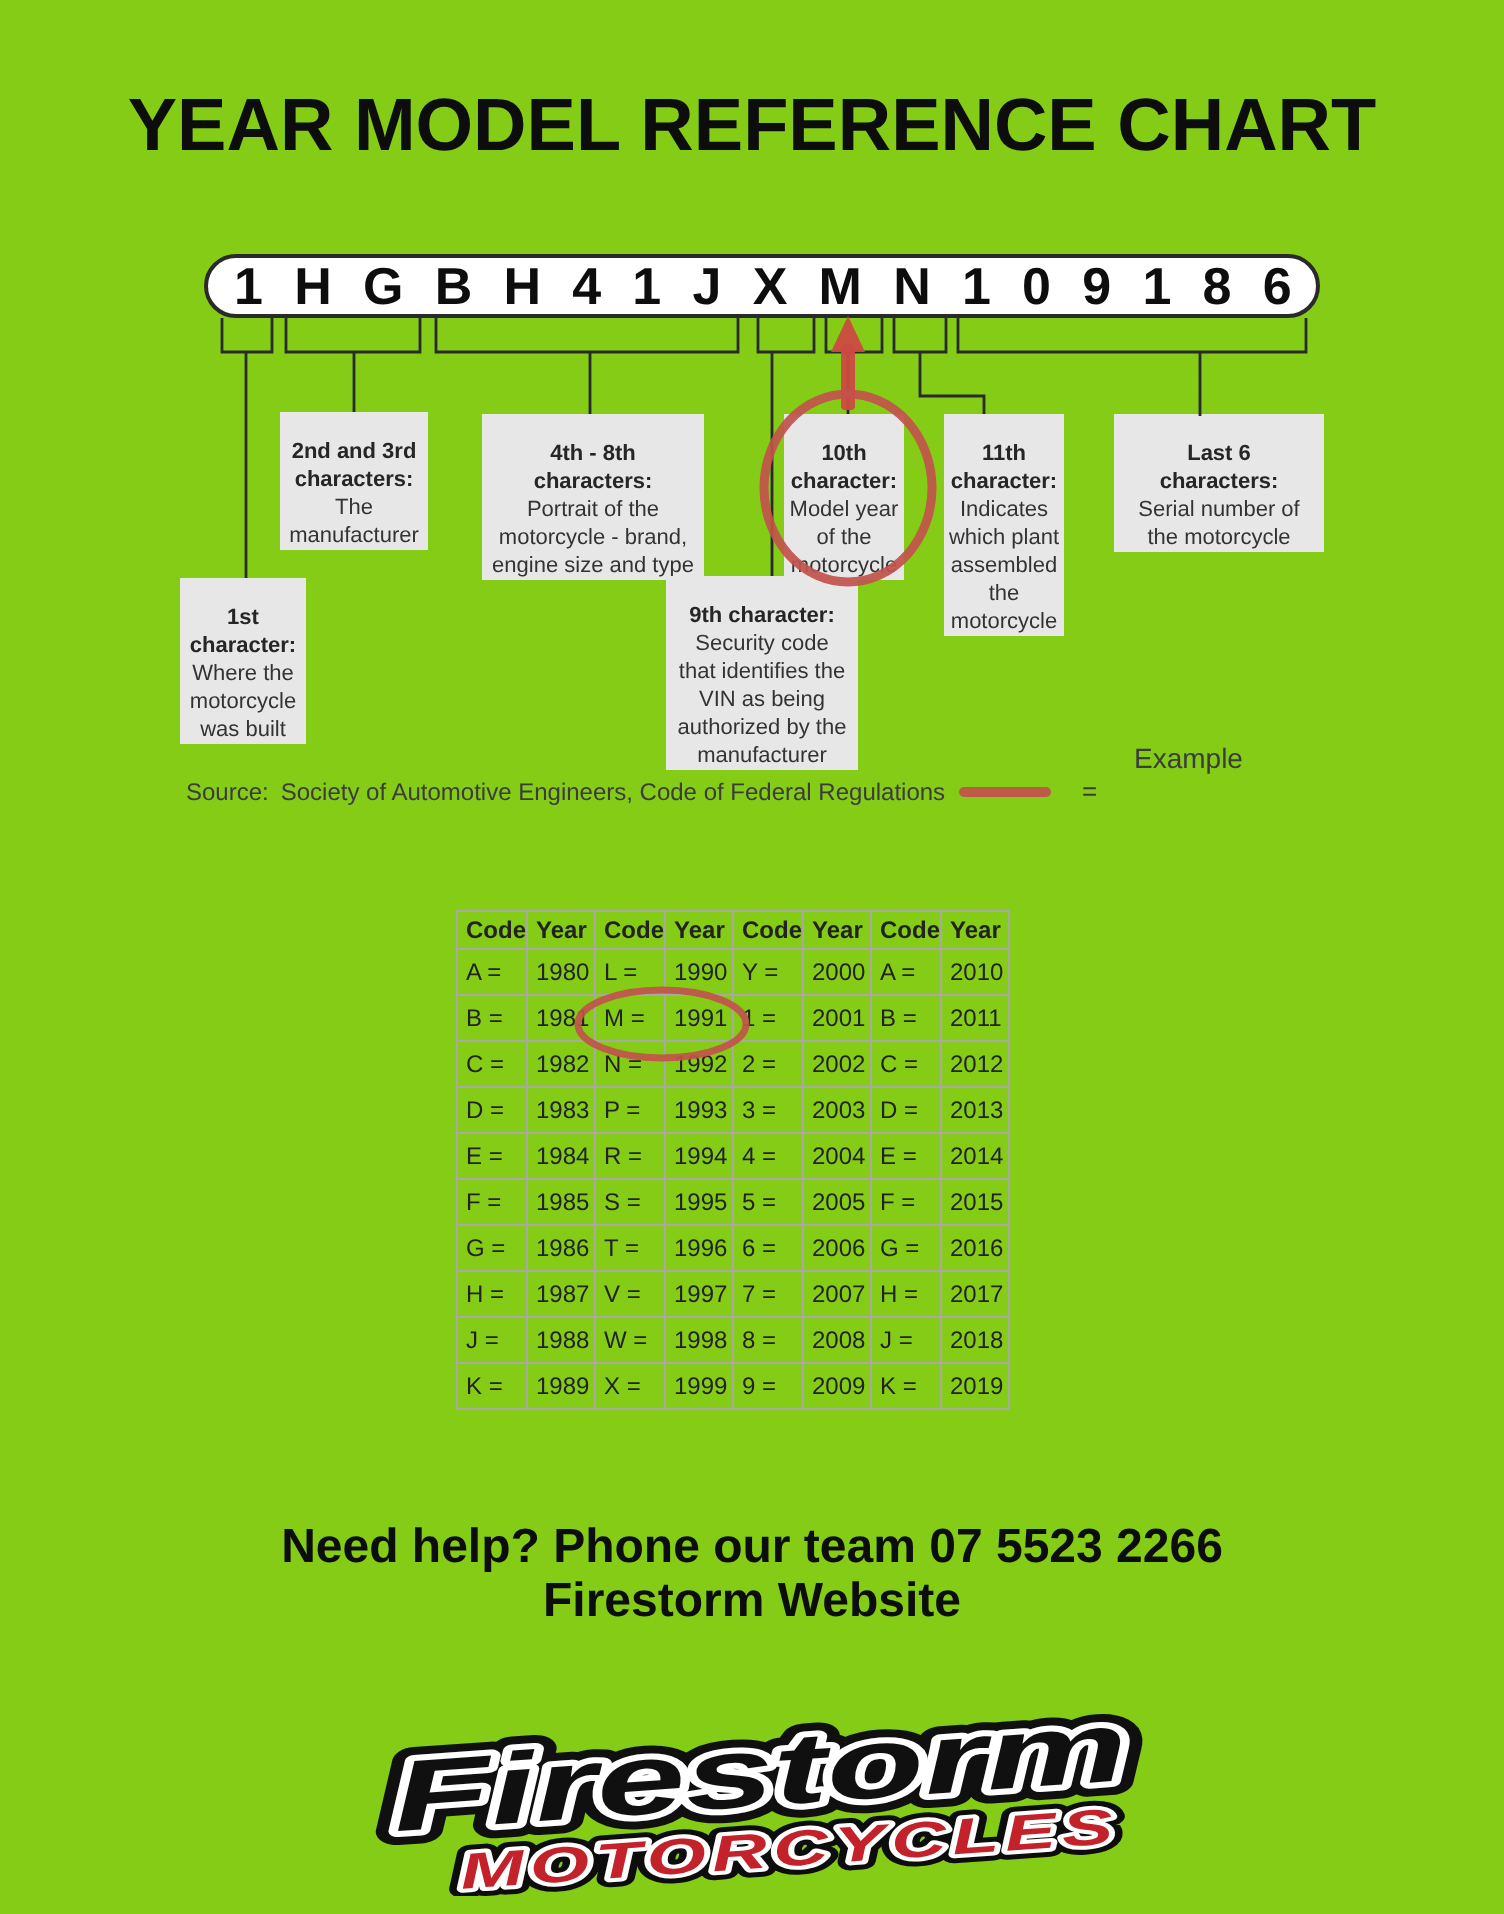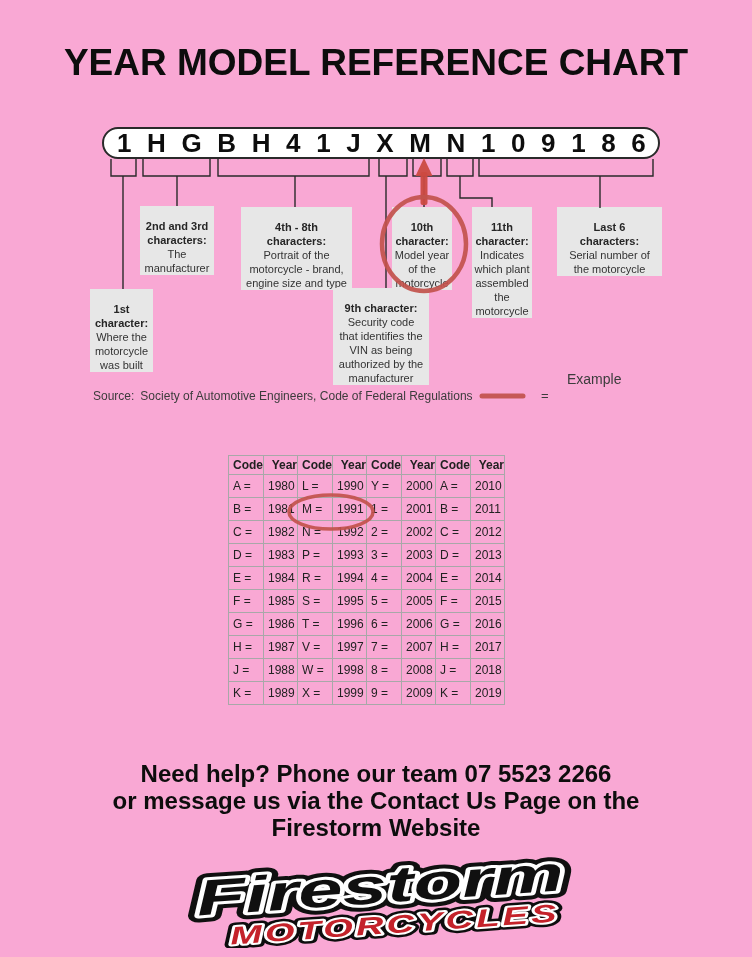--- a/index.html
+++ b/index.html
@@ -6,21 +6,21 @@
     --accent:#c2524c;
     --arrow:#cb4a41;
     --logo-red:#c4222a;
     --box-bg:#e7e7e7;
     --ink:#1a1a1a;
     --soft-ink:#333333;
     --grid:#a8a8a8;
   }
   *{margin:0;padding:0;box-sizing:border-box;}
   body{background:#ffffff;font-family:"Liberation Sans",sans-serif;}
-  .page{position:relative;width:752px;height:957px;background:#f9a8d4;overflow:hidden;}
+  .page{position:relative;width:752px;height:957px;background:#84cc16;overflow:hidden;}
 
   .title{position:absolute;left:0;top:42px;width:752px;text-align:center;
     font-size:37px;font-weight:bold;color:#0d0d0d;letter-spacing:0px;}
 
   .vin-box{position:absolute;left:102px;top:127px;width:558px;height:32px;
     border:2px solid #2a2a2a;border-radius:16px;display:flex;align-items:center;
     justify-content:space-between;padding:0 12px 0 13px;background:#fff;}
   .vin-box span{font-size:26px;font-weight:bold;color:#0d0d0d;line-height:1;}
 
   .overlay{position:absolute;left:0;top:0;width:752px;height:957px;pointer-events:none;z-index:10;}
@@ -38,21 +38,21 @@
 
   .source-row{position:absolute;left:93px;top:389px;font-size:12px;color:#3c3c3c;}
   .source-row b{font-weight:normal;margin-right:6px;}
   .legend-eq{position:absolute;left:541px;top:388px;font-size:13px;color:#3c3c3c;}
   .legend-label{position:absolute;left:567px;top:371px;font-size:14px;color:#3c3c3c;}
 
   table.year-table{position:absolute;left:228px;top:455px;border-collapse:collapse;
     font-size:12px;color:#222;}
   .year-table th,.year-table td{border:1px solid var(--grid);width:34px;
     text-align:left;padding:0 0 0 4px;font-weight:normal;white-space:nowrap;}
-  .year-table th{font-weight:bold;height:19px;text-align:right;}
+  .year-table th{font-weight:bold;height:19px;}
   .year-table td{height:23px;}
 
   .help{position:absolute;left:0;top:760px;width:752px;text-align:center;
     font-size:24px;line-height:27px;font-weight:bold;color:#0d0d0d;}
 
   .logo{position:absolute;left:178px;top:853px;}
   .logo text{font-family:"Liberation Sans",sans-serif;font-weight:bold;font-style:italic;}
 </style>
 </head>
 <body>
@@ -296,21 +296,20 @@
           <td>2009</td>
           <td>K =</td>
           <td>2019</td>
         </tr>
       </tbody>
   </table>
 
   <div class="help">
 
   <div>Need help?  Phone our team 07 5523 2266</div>
-      <div>or message us via the Contact Us Page on the</div>
       <div>Firestorm Website</div>
     </div>
 
   <svg class="logo" width="400" height="95" viewBox="0 0 400 95">
     <g transform="rotate(-4 200 47)">
       <text x="203" y="50" font-size="50" text-anchor="middle" textLength="368" lengthAdjust="spacingAndGlyphs" fill="#101010" stroke="#101010" stroke-width="14" stroke-linejoin="round">Firestorm</text>
       <text x="203" y="50" font-size="50" text-anchor="middle" textLength="368" lengthAdjust="spacingAndGlyphs" fill="#101010" stroke="#ffffff" stroke-width="6" stroke-linejoin="round">Firestorm</text>
       <text x="203" y="50" font-size="50" text-anchor="middle" textLength="368" lengthAdjust="spacingAndGlyphs" fill="#101010">Firestorm</text>
       <text x="215" y="81" font-size="25" text-anchor="middle" textLength="330" lengthAdjust="spacingAndGlyphs" fill="#0d0d0d" stroke="#0d0d0d" stroke-width="9" stroke-linejoin="round" letter-spacing="2">MOTORCYCLES</text>
       <text x="215" y="81" font-size="25" text-anchor="middle" textLength="330" lengthAdjust="spacingAndGlyphs" fill="#c4222a" stroke="#ffffff" stroke-width="4" stroke-linejoin="round" letter-spacing="2">MOTORCYCLES</text>

